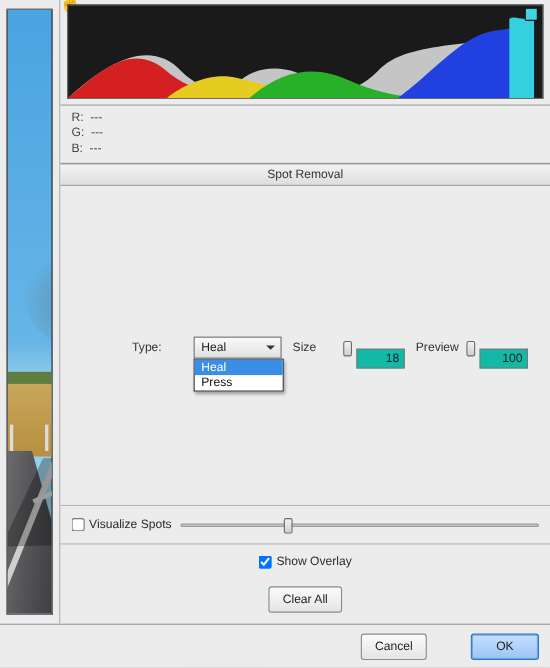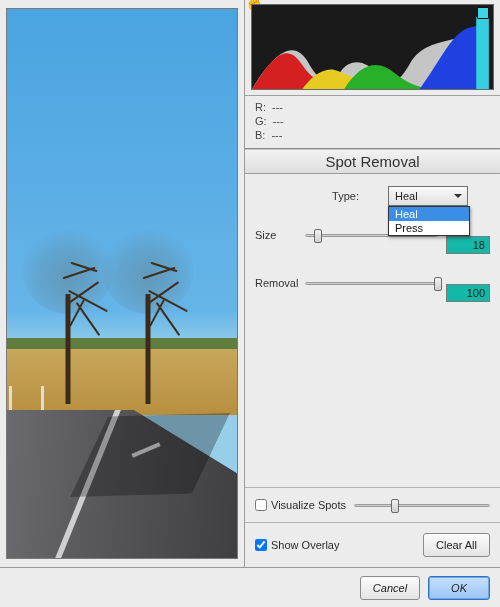--- a/index.html
+++ b/index.html
@@ -76,23 +76,23 @@
   }
   .hand { position:absolute; top:-2px; left:2px; color:#5a5a5a; font-size:12px; }
   .warn { position:absolute; top:2px; right:4px; width:12px;height:12px; background:#3dd5e6; border:1px solid #111; border-radius:1px;}
   .rgb-panel {
     border:1px solid #8a8a8a; border-top:none; border-left:none; border-right:none;
     padding:4px 8px 6px 10px; color:#444; background:#ececec;
   }
   .rgb-panel .row { display:flex; gap:6px; line-height:14px;}
   .section-title {
     text-align:center; padding:3px 0; border-top:1px solid #c8c8c8; border-bottom:1px solid #9a9a9a;
-    background:linear-gradient(#f2f2f2,#dedede); color:#333; font-size:15px;
-  }
-  .panel { padding:12px 10px 8px 10px; flex:1; display:flex; flex-direction:column; gap:10px;}
+    background:linear-gradient(#f2f2f2,#dedede); color:#333; font-size:11px;
+  }
+  .panel { padding:12px 10px 8px 10px; flex:1; display:flex; flex-direction:row; gap:10px;}
   .form-row { display:flex; align-items:center; gap:6px; }
   .form-row .lbl { width:52px; text-align:right; color:#333; }
   .select {
     position:relative; width:80px; height:20px; border:1px solid #6f6f6f;
     background:linear-gradient(#fafafa,#e0e0e0); display:flex; align-items:center;
     padding:0 16px 0 6px; color:#222;margin-left:23px;
   }
   .select:after{
     content:""; position:absolute; right:5px; top:7px; border:4px solid transparent; border-top-color:#333;
   }
@@ -119,33 +119,33 @@
     position:absolute; top:3px; width:8px; height:14px; background:linear-gradient(#f2f2f2,#cfcfcf);
     border:1px solid #6a6a6a; border-radius:2px; transform:translateX(-50%);
   }
   .hint { text-align:center; color:#555; padding:14px 4px; }
   .panel .stretch { flex:1; }
   .viz-row {
     border-top:1px solid #b4b4b4; padding:8px 10px; display:flex; align-items:center; gap:8px;
   }
   .viz-row .slider { flex:1; }
   .overlay-row {
-    border-top:1px solid #b4b4b4; padding:10px 10px; display:flex; align-items:center; gap:8px;
+    border-top:1px solid #b4b4b4; padding:10px 10px; display:flex; align-items:center; gap:8px;flex-direction:column;
   }
   .btn {
     height:24px; padding:0 12px; border:1px solid #8a8a8a; border-radius:3px;
     background:linear-gradient(#fbfbfb,#e4e4e4); color:#222; display:inline-flex; align-items:center;
   }
   .btn.primary {
     border-color:#2a72c4; background:linear-gradient(#c6e0ff,#9cc4f3);
-    box-shadow:0 0 0 1px #6fa8e8 inset; padding:0 22px; font-weight:400;
+    box-shadow:0 0 0 1px #6fa8e8 inset; padding:0 22px; font-weight:400;margin-left:32px;
   }
   .footer {
     height:40px; border-top:1px solid #9a9a9a; background:#ececec;
-    display:flex; justify-content:flex-end; align-items:center; gap:8px; padding:0 10px;font-style:italic;
+    display:flex; justify-content:flex-end; align-items:center; gap:8px; padding:0 10px;
   }
 </style>
 </head>
 <body>
 
 <div class="window">
 
 
   <div class="body">
 
@@ -237,21 +237,21 @@
         <div class="slider-row">
           <span class="lbl" style="width:42px">Size</span>
           <div class="slider">
             <div class="track"></div>
             <div class="thumb" id="size-thumb" style="left: 10%;"></div>
           </div>
           <input class="num-field" value="18" style="">
         </div>
 
         <div class="slider-row">
-          <span class="lbl" style="width:42px">Removal</span>
+          <span class="lbl" style="width:42px">Preview</span>
           <div class="slider">
             <div class="track"></div>
             <div class="thumb" id="opacity-thumb" style="left: 100%;"></div>
           </div>
           <input class="num-field" value="100" style="">
         </div>
 
 
         <div class="stretch"></div>
       </div>

